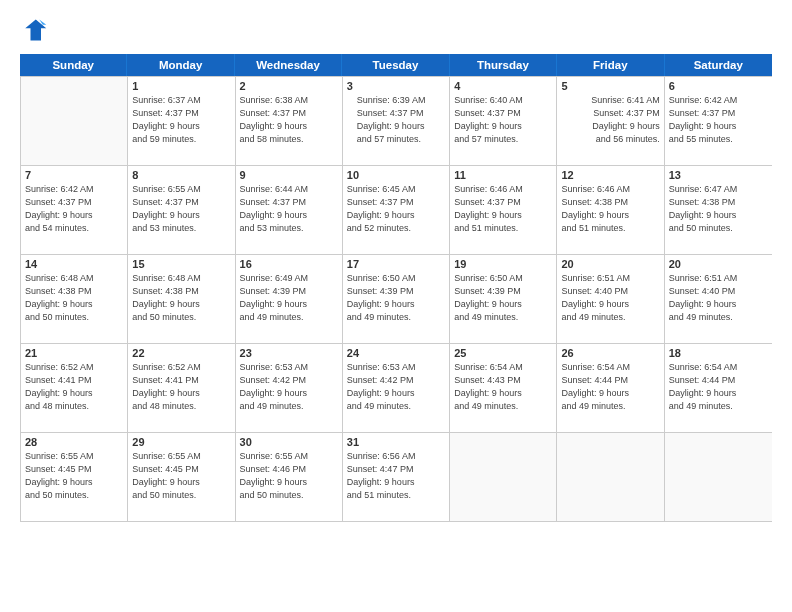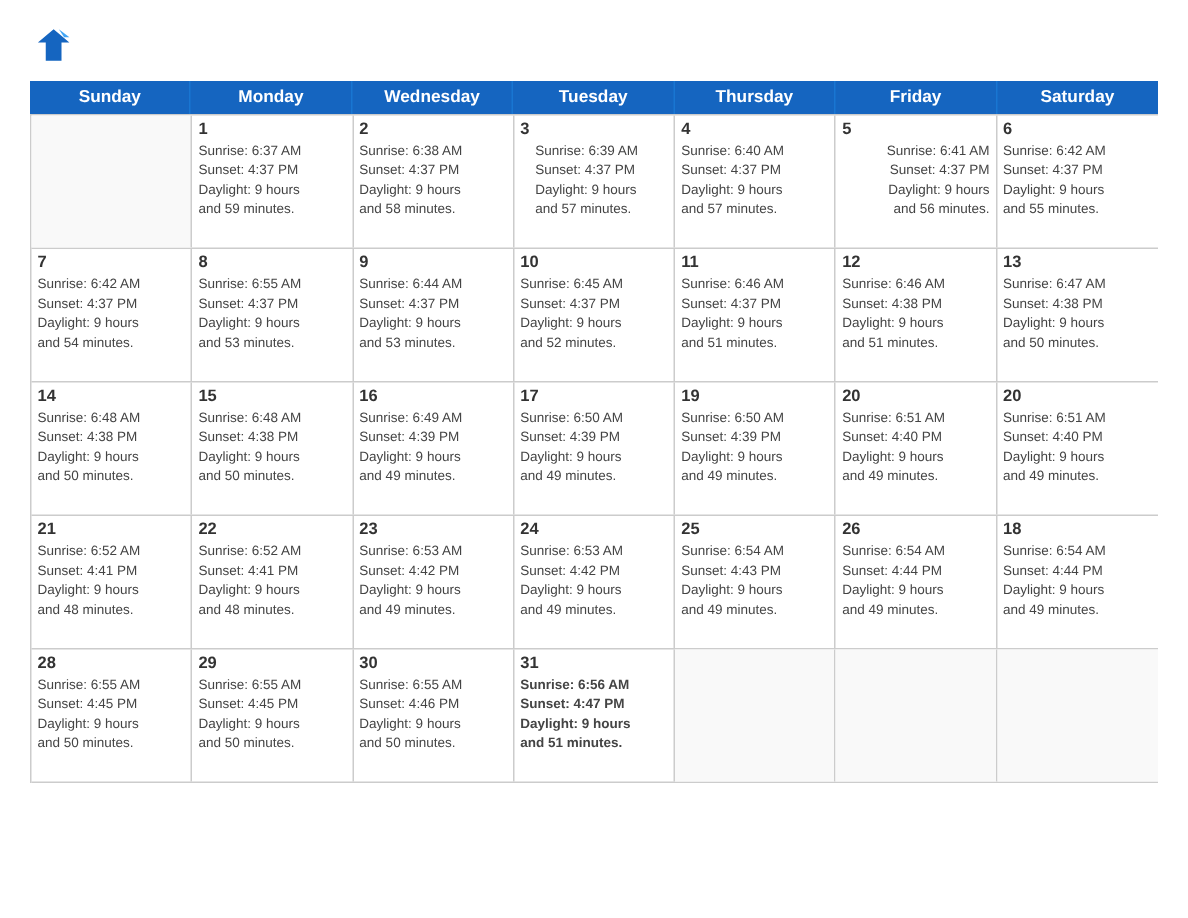--- a/index.html
+++ b/index.html
@@ -352,21 +352,21 @@
           </div>
           <div class="cal-cell">
             <div class="day-num">30</div>
             <div class="day-info" style="white-space: pre-line;">Sunrise: 6:55 AM
 Sunset: 4:46 PM
 Daylight: 9 hours
 and 50 minutes.</div>
           </div>
           <div class="cal-cell">
             <div class="day-num">31</div>
-            <div class="day-info" style="white-space: pre-line; font-weight: bold;">Sunrise: 6:56 AM
+            <div class="day-info" style="white-space: pre-line;">Sunrise: 6:56 AM
 Sunset: 4:47 PM
 Daylight: 9 hours
 and 51 minutes.</div>
           </div>
           <div class="cal-cell empty"></div>
           <div class="cal-cell empty"></div>
           <div class="cal-cell empty"></div>
         </div>
       </div>
   </div>

